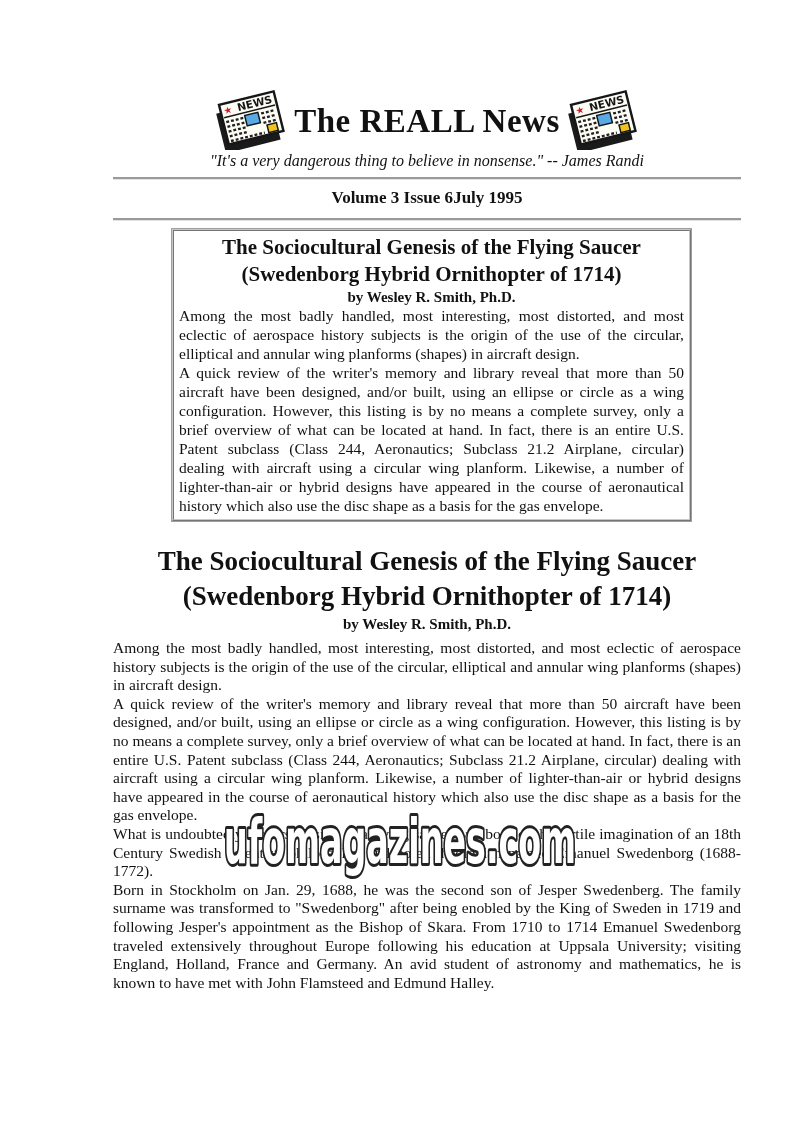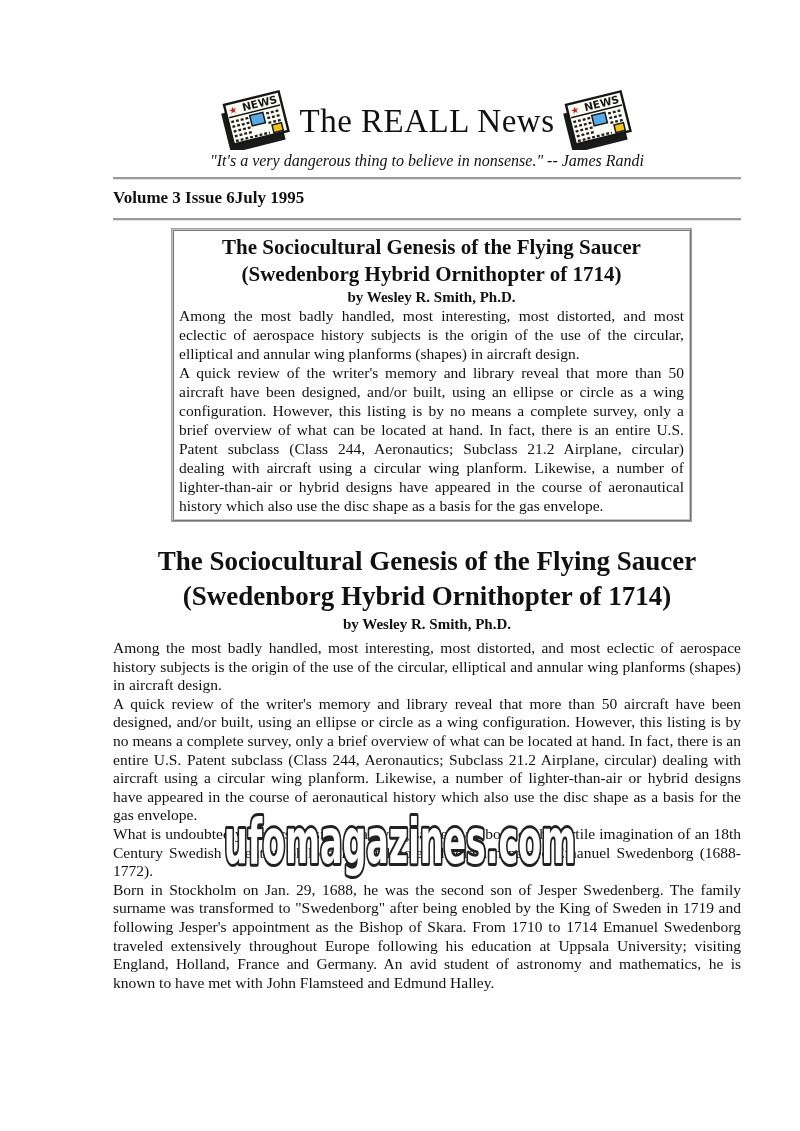--- a/index.html
+++ b/index.html
@@ -9,33 +9,33 @@
   .page {
     width: 800px; height: 1131px;
     padding: 84px 59px 0 113px; 
     position: relative;
   }
 
   
   .masthead { display: flex; align-items: center; justify-content: center; }
   .np-icon { width: 82px; height: 66px; flex: 0 0 auto; }
   .mast-title {
-    font-size: 33px; font-weight: normal; letter-spacing: 0.5px;
+    font-size: 33px; font-weight: bold; letter-spacing: 0.5px;
     margin: 8px 2px 0 2px; white-space: nowrap;
   }
   .tagline { text-align: center; font-style: italic; font-size: 16px; margin-top: 2px; }
 
   .rule {
     border: none; height: 0;
     border-top: 2px solid #9a9a9a;
     box-shadow: 0 1px 0 #e3e3e3;
     margin-top: 7px;
   }
   .issue-row {
-    display: flex; justify-content: flex-start;
+    display: flex; justify-content: center;
     font-weight: bold; font-size: 17px;
     margin-top: 9px; margin-bottom: 10px;
   }
 
   
   .summary-box {
     margin: 9px 0 0 59px;
     width: 519px;
     border: 2px ridge #c8c8c8;
     outline: 1px solid #9f9f9f;

